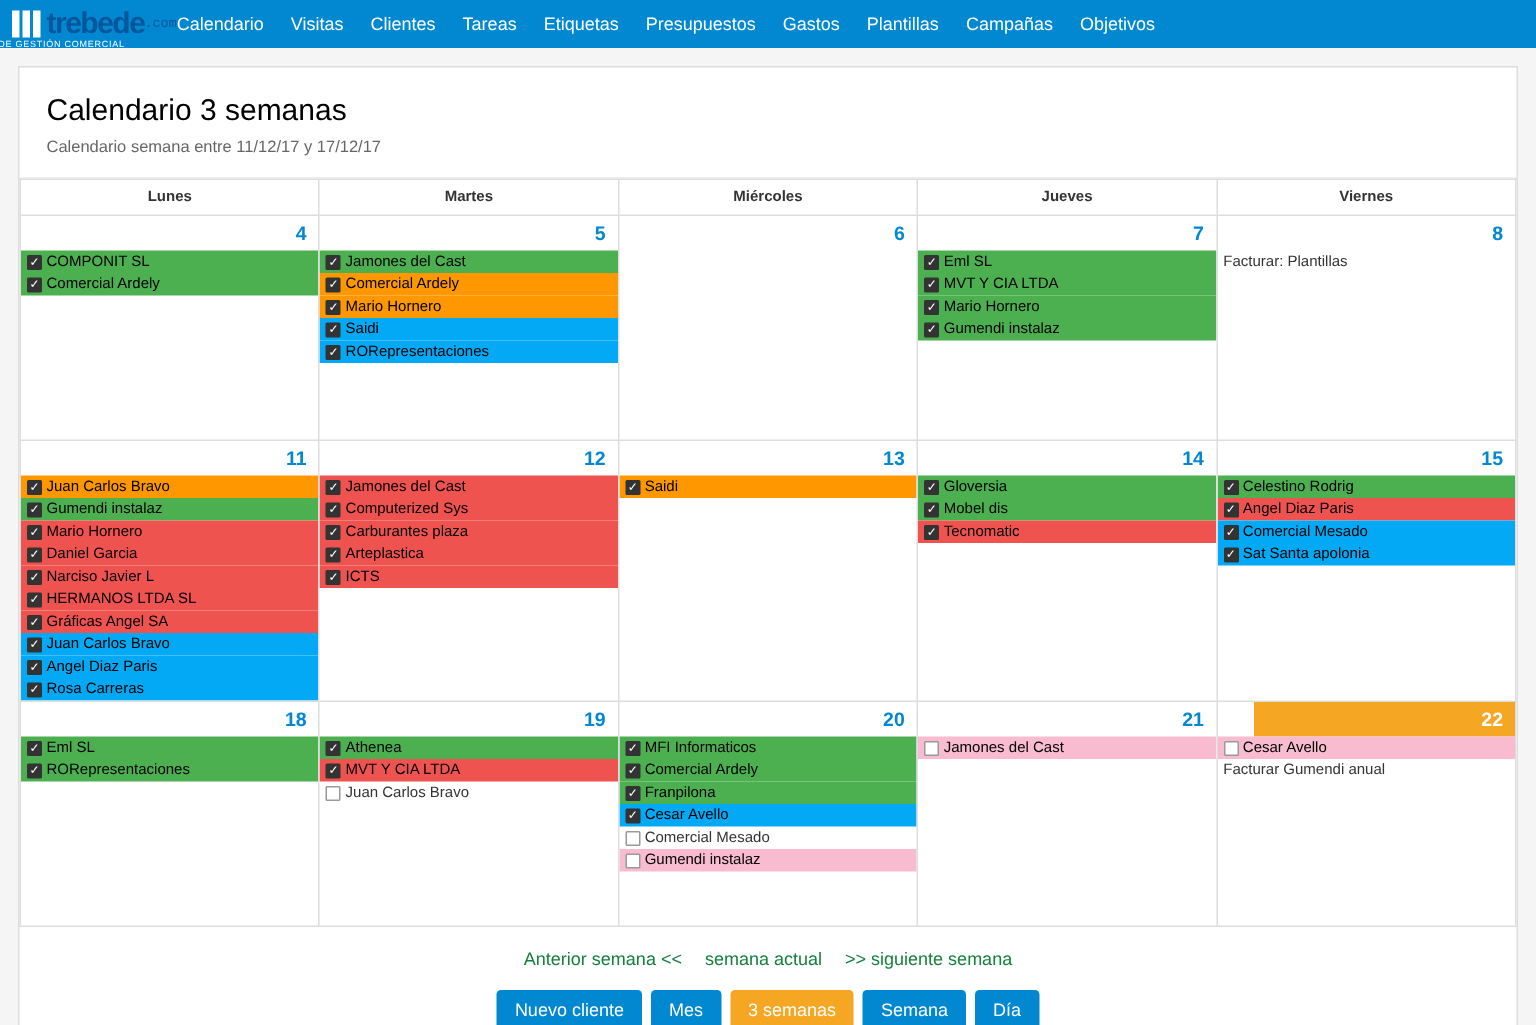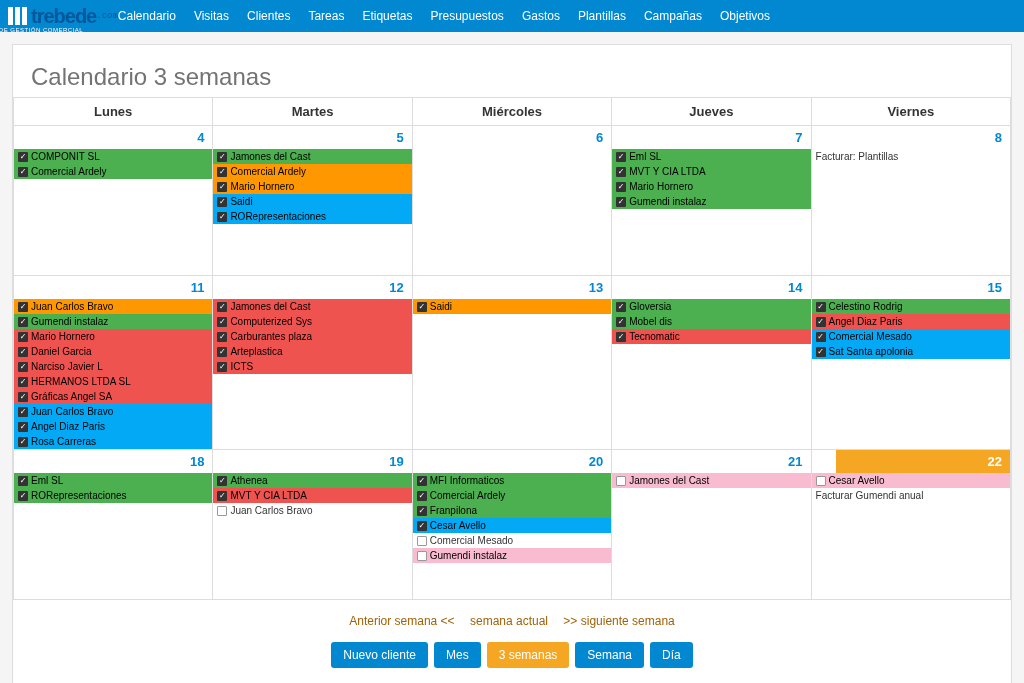--- a/index.html
+++ b/index.html
@@ -7,38 +7,38 @@
 .topbar { background: #0288d1; color: #fff; display: flex; align-items: center; height: 32px; padding: 1px 8px; }
 .logo-bars { display: inline-flex; gap: 2px; margin-right: 4px; }
 .logo-bars span { width: 5px; height: 18px; background: #fff; display: inline-block; }
 .logo-text { font-size: 20px; font-weight: bold; color: #01579b; letter-spacing: -1px; }
 .logo-com { font-size: 9px; color: #01579b; font-family: Liberation Mono, monospace; }
 .logo-sub { font-size: 6px; color: #fff; letter-spacing: 0.5px; margin-left: -80px; margin-top: 20px; position: absolute; top: 2px; left: 30px; }
 .logo-wrap { position: relative; display: flex; align-items: center; }
 .nav { display: flex; gap: 18px; justify-content: center; }
 .nav a { color: #fff; text-decoration: none; font-size: 12px; cursor: pointer; }
 .container { background: #fff; margin: 12px; padding: 0; border: 1px solid #ddd; }
-.title { font-size: 24px; font-weight: 300; color: #737373; padding: 18px 18px 6px 18px; }
+.title { font-size: 20px; font-weight: 300; color: #000000; padding: 18px 18px 6px 18px; }
 .subtitle { font-size: 11px; color: #666; padding: 0 18px 14px 18px; border-bottom: 1px solid #eee; }
 .cal-table { width: 100%; border-collapse: collapse; table-layout: fixed; }
-.cal-table th { border: 1px solid #ddd; padding: 6px; font-size: 13px; font-weight: bold; color: #333; background: #fff; text-align: center; }
+.cal-table th { border: 1px solid #ddd; padding: 6px; font-size: 10px; font-weight: bold; color: #333; background: #fff; text-align: center; }
 .cal-table td { border: 1px solid #ddd; vertical-align: top; height: 150px; padding: 0; background: #fff; }
 .daynum { text-align: right; color: #0288d1; font-weight: bold; font-size: 13px; padding: 4px 8px 4px 4px; cursor: pointer; }
 .cell-highlight { background: #f5a623 !important; margin-left: 24px; }
 .event { font-size: 10px; padding: 2px 4px; margin: 0; display: flex; align-items: center; gap: 3px; cursor: pointer; }
 .chk { width: 10px; height: 10px; background: #333; color: #fff; display: inline-flex; align-items: center; justify-content: center; font-size: 8px; border-radius: 1px; flex-shrink: 0; }
 .chk.unchecked { background: #fff; border: 1px solid #999; }
 .c-green { background: #4caf50; color: #000; }
 .c-orange { background: #ff9800; color: #000; }
 .c-blue { background: #03a9f4; color: #000; }
 .c-red { background: #ef5350; color: #000; }
 .c-pink { background: #f8bbd0; color: #000; }
 .c-plain { background: transparent; color: #333; }
 .footer-links { text-align: center; padding: 14px; font-size: 12px; }
-.footer-links a { color: #a16207; text-decoration: none; margin: 1px 6px; cursor: pointer; }
+.footer-links a { color: #15803d; text-decoration: none; margin: 1px 6px; cursor: pointer; }
 .footer-btns { text-align: center; padding: 0 0 16px 0; }
 .btn { display: inline-block; padding: 6px 12px; border-radius: 3px; font-size: 12px; color: #fff; margin: 0 3px; cursor: pointer; border: none; }
 .btn-blue { background: #0288d1; }
 .btn-orange { background: #f5a623; }
 </style>
 </head>
 <body>
 
 <div class="topbar">
   <div class="logo-wrap">
@@ -60,20 +60,21 @@
       <a>Presupuestos</a>
       <a>Gastos</a>
       <a>Plantillas</a>
       <a>Campañas</a>
       <a>Objetivos</a>
     </nav>
 </div>
 
 <div class="container">
   <h1 class="title">Calendario 3 semanas</h1>
+  <div class="subtitle">Calendario semana entre 11/12/17 y 17/12/17</div>
 
   <table class="cal-table">
     <thead>
         <tr id="days-header">
           <th>Lunes</th>
           <th>Martes</th>
           <th>Miércoles</th>
           <th>Jueves</th>
           <th>Viernes</th>
         </tr>

